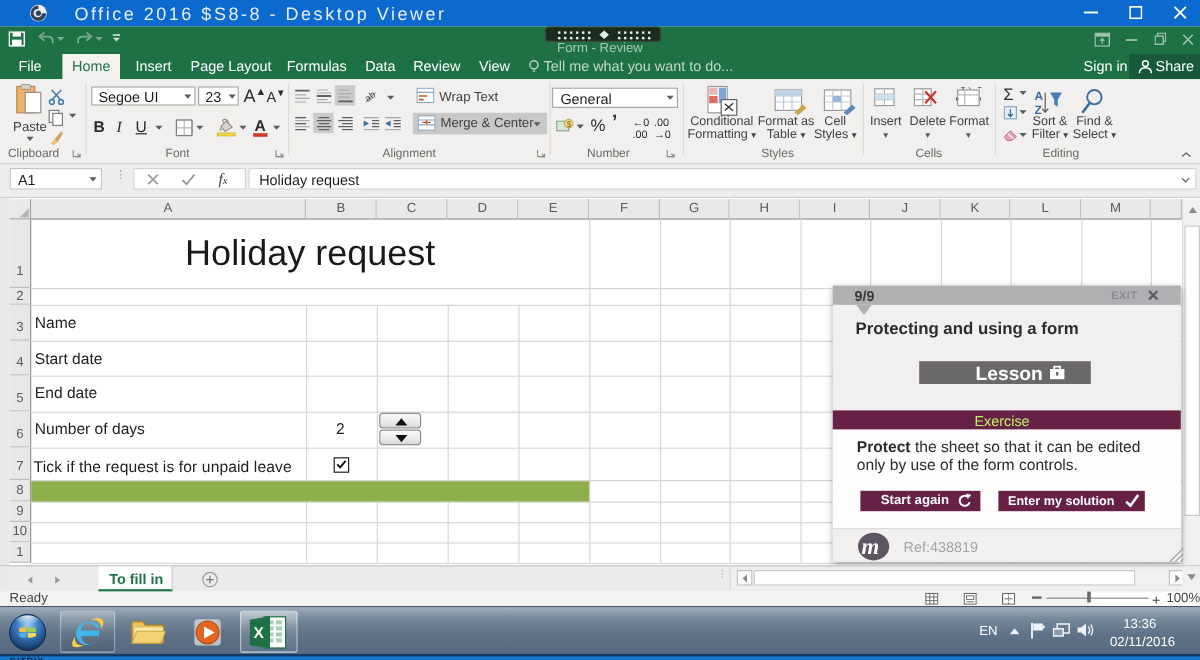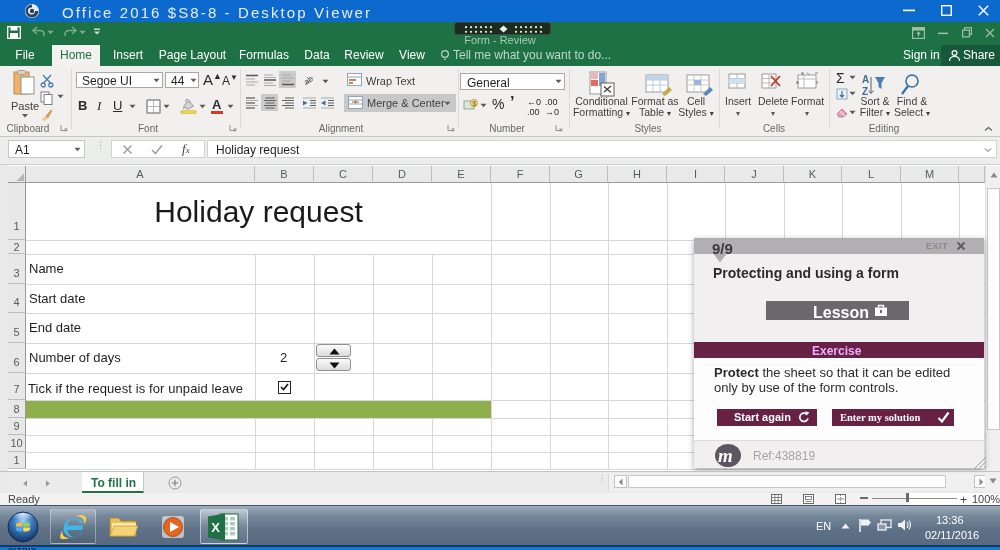--- a/index.html
+++ b/index.html
@@ -180,21 +180,21 @@
     <div class="glabel" style="left:-32px;width:120px;">Clipboard</div>
     <svg class="abs" style="left:60px;top:58px" width="8" height="8" viewBox="0 0 8 8">
         <path d="M1 1 L1 6.5 L6.5 6.5 M4.5 4 L6.8 6.8 M6.8 4.2 L6.8 6.8 L4.2 6.8" stroke="#8a8886" fill="none" stroke-width="0.9"></path>
       </svg>
     <div class="gsep" style="left:71px;"></div>
     
     <div class="abs" style="left:76px;top:6px;width:87px;height:16px;background:#fff;border:1px solid #aaa8a6;font-size:12px;color:#1f1f1f;padding:1px 0 0 5px;">Segoe UI</div>
     <svg class="abs" style="left:153px;top:12px" width="7" height="5" viewBox="0 0 7 5">
         <polygon points="0.5,0.8 6.5,0.8 3.5,4.2" fill="#5a5a5a"></polygon>
       </svg>
-    <div class="abs" style="left:165px;top:6px;width:34px;height:16px;background:#fff;border:1px solid #aaa8a6;font-size:12px;color:#1f1f1f;padding:1px 0 0 5px;">44</div>
+    <div class="abs" style="left:165px;top:6px;width:34px;height:16px;background:#fff;border:1px solid #aaa8a6;font-size:12px;color:#1f1f1f;padding:1px 0 0 5px;">23</div>
     <svg class="abs" style="left:190px;top:12px" width="7" height="5" viewBox="0 0 7 5">
         <polygon points="0.5,0.8 6.5,0.8 3.5,4.2" fill="#5a5a5a"></polygon>
       </svg>
     <div class="abs" style="left:203px;top:5px;font-size:15px;color:#2b2b2b;">A<span style="font-size:9px;vertical-align:6px;">▲</span></div>
     <div class="abs" style="left:222px;top:7px;font-size:12px;color:#2b2b2b;">A<span style="font-size:8px;vertical-align:5px;">▼</span></div>
     <div class="abs" style="left:78px;top:32px;font-size:13px;font-weight:bold;color:#2b2b2b;">B</div>
     <div class="abs" style="left:97px;top:32px;font-size:13px;font-style:italic;font-family:'Liberation Serif',serif;color:#2b2b2b;">I</div>
     <div class="abs" style="left:113px;top:32px;font-size:13px;text-decoration:underline;color:#2b2b2b;">U</div>
     <svg class="abs" style="left:129px;top:38px" width="7" height="5" viewBox="0 0 7 5">
         <polygon points="0.5,0.8 6.5,0.8 3.5,4.2" fill="#5a5a5a"></polygon>
@@ -515,51 +515,51 @@
   </div>
 
   <div class="abs" style="left:985px;top:166px;width:15px;height:305px;background:#f0f0f0;border-left:1px solid #e0e0e0;">
     <svg class="abs" style="left:4px;top:6px" width="8" height="6" viewBox="0 0 8 6">
         <polygon points="4,0.5 7.5,5.5 0.5,5.5" fill="#8a8a8a"></polygon>
       </svg>
     <div class="abs" style="left:1px;top:22px;width:13px;height:242px;background:#fdfdfd;border:1px solid #c8c8c8;"></div>
   </div>
   <div id="panel" class="abs">
     <div class="abs" style="left:0;top:0;width:290px;height:16px;background:#b1afb2;">
-      <span class="abs" style="left:18px;top:2px;font-size:15px;font-weight:bold;color:#3a3a3a;">9/9</span>
+      <span class="abs" style="left:18px;top:2px;font-size:12px;font-weight:bold;color:#3a3a3a;">9/9</span>
       <span class="abs" style="left:232px;top:3px;font-size:9px;font-weight:bold;color:#8a8890;letter-spacing:.5px;">EXIT</span>
       <svg class="abs" style="left:262px;top:3px" width="10" height="10" viewBox="0 0 10 10">
           <path d="M1.5 1.5 L8.5 8.5 M8.5 1.5 L1.5 8.5" stroke="#5f5d64" stroke-width="2"></path>
         </svg>
     </div>
     <svg class="abs" style="left:19px;top:16px" width="14" height="9" viewBox="0 0 14 9">
         <polygon points="0.5,0 13.5,0 7,8.5" fill="#b1afb2"></polygon>
       </svg>
     <div class="abs" style="left:19px;top:27px;font-size:14px;font-weight:bold;color:#2d2b2e;">Protecting and using a form</div>
     <div class="abs" style="left:72px;top:63px;width:143px;height:19px;background:#6b686b;">
       <span class="abs" style="left:47px;top:3px;font-size:16px;font-weight:bold;color:#fff;">Lesson</span>
       <svg class="abs" style="left:108px;top:3px" width="14" height="13" viewBox="0 0 14 13">
         <rect x="1" y="3.5" width="12" height="8.5" fill="#fff"></rect>
         <path d="M4.5 3.5 L4.5 1.5 L9.5 1.5 L9.5 3.5" fill="none" stroke="#fff" stroke-width="1.4"></path>
         <rect x="6" y="6" width="2" height="3" fill="#6b686b"></rect>
       </svg>
     </div>
     <div class="abs" style="left:0;top:104px;width:290px;height:16px;background:#662145;">
-      <span class="abs" style="left:118px;top:1.5px;font-size:12px;font-weight:bold;color:#f0abfc;">Exercise</span>
+      <span class="abs" style="left:118px;top:1.5px;font-size:12px;font-weight:normal;color:#bef264;">Exercise</span>
     </div>
     <div class="abs" style="left:0;top:120px;width:290px;height:82px;background:#fdfdfd;">
       <div class="abs" style="left:20px;top:7px;width:250px;font-size:13px;color:#2d2b2e;line-height:15px;"><b>Protect</b> the sheet so that it can be edited only by use of the form controls.</div>
       <div class="abs" style="left:23px;top:51px;width:100px;height:17px;background:#662145;">
         <span class="abs" style="left:17px;top:2px;font-size:11px;font-weight:bold;color:#fff;">Start again</span>
         <svg class="abs" style="left:81px;top:2px" width="12" height="12" viewBox="0 0 12 12">
           <path d="M10 7.5 A4.2 4.2 0 1 1 8.6 3" fill="none" stroke="#fff" stroke-width="1.7"></path>
           <polygon points="7.2,0.2 11.4,1.4 8.4,4.8" fill="#fff"></polygon>
         </svg>
       </div>
-      <div class="abs" style="left:138px;top:51px;width:122px;height:17px;background:#662145;font-family:Liberation Serif, serif;">
+      <div class="abs" style="left:138px;top:51px;width:122px;height:17px;background:#662145;">
         <span class="abs" style="left:8px;top:2.5px;font-size:10.5px;font-weight:bold;color:#fff;">Enter my solution</span>
         <svg class="abs" style="left:105px;top:2px" width="13" height="12" viewBox="0 0 13 12">
             <path d="M1.5 7 L5 10.5 L11.5 1.5" fill="none" stroke="#fff" stroke-width="2.2"></path>
           </svg>
       </div>
     </div>
     <div class="abs" style="left:0;top:202px;width:290px;height:28px;background:#f1eff0;border-top:1px solid #dddbdc;">
       <svg class="abs" style="left:20px;top:2px" width="28" height="25" viewBox="0 0 28 25">
         <ellipse cx="14" cy="12.5" rx="13" ry="11.5" fill="#5d5560"></ellipse>
         <text x="4" y="19" font-size="19" font-style="italic" font-weight="bold" fill="#fff" font-family="Liberation Serif">m</text>

